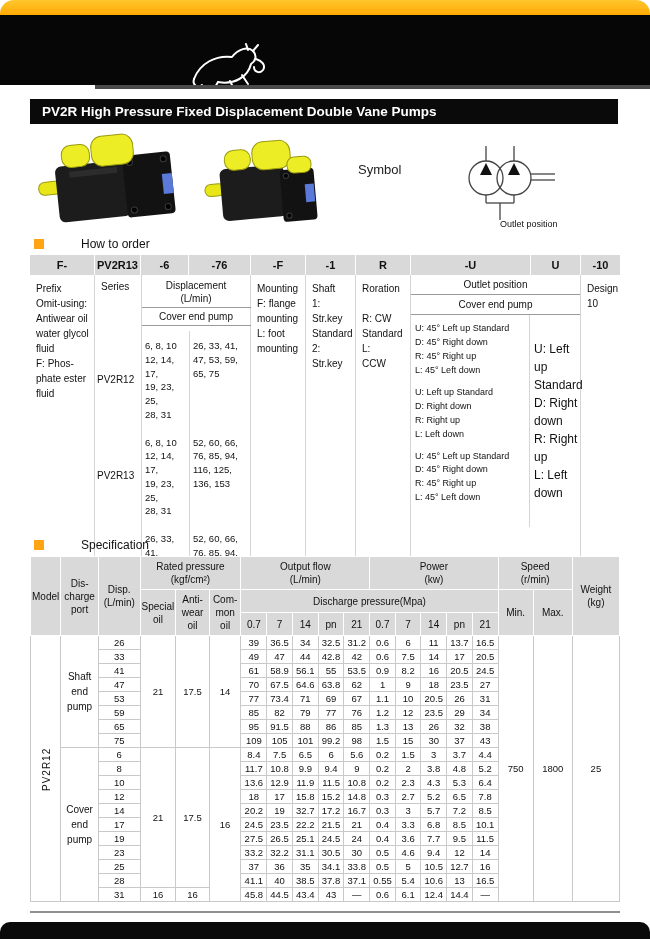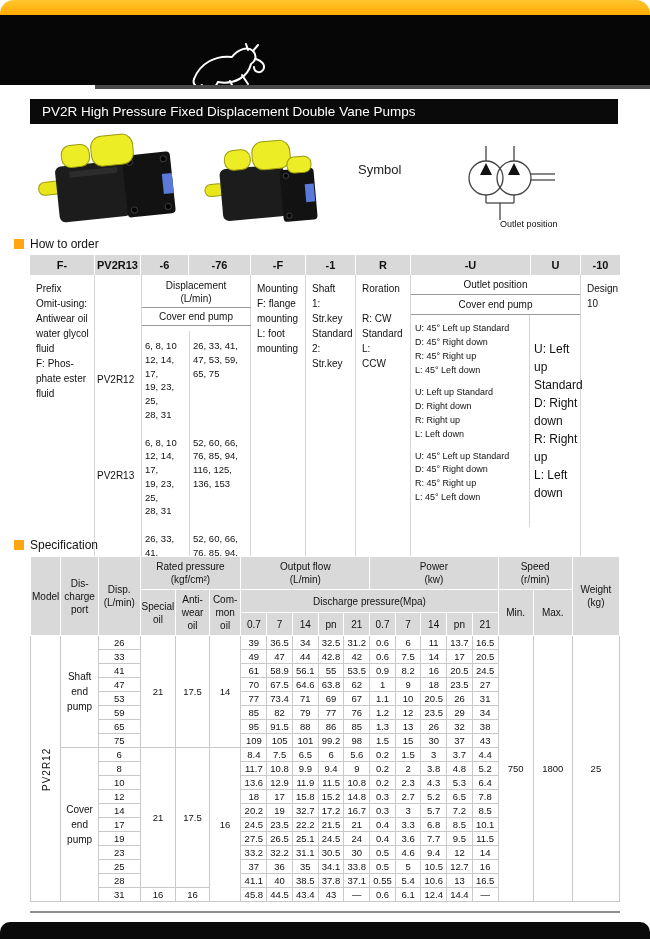--- a/index.html
+++ b/index.html
@@ -16,30 +16,30 @@
   .banner-under{position:absolute;left:95px;top:85px;width:555px;height:4px;background:#4b4b4b;}
   .logo-text{
     position:absolute;left:55px;top:30px;font-size:35px;font-style:italic;font-weight:bold;
     letter-spacing:1px;color:#000;
     -webkit-text-stroke:4px #fff;paint-order:stroke fill;line-height:1;
   }
   .logo-cat{position:absolute;left:190px;top:22px;}
 
   
   .title-bar{position:absolute;left:30px;top:99px;width:588px;height:25px;background:#0a0a0a;
-    color:#fff;font-weight:normal;font-size:13.5px;line-height:25px;padding-left:12px;box-sizing:border-box;}
+    color:#fff;font-weight:bold;font-size:13.5px;line-height:25px;padding-left:12px;box-sizing:border-box;}
 
   
   .pumps{position:absolute;left:35px;top:133px;}
   .symbol-label{position:absolute;left:358px;top:162px;font-size:13px;color:#222;}
   .symbol-svg{position:absolute;left:452px;top:136px;}
   .outlet-caption{position:absolute;left:500px;top:219px;font-size:9px;color:#111;}
 
   
-  .section-label{position:absolute;left:14px;display:flex;align-items:center;font-size:12px;color:#111;}
+  .section-label{position:absolute;left:34px;display:flex;align-items:center;font-size:12px;color:#111;gap:31px;}
   .section-label .bullet{width:10px;height:10px;background:#ffa413;margin-right:6px;}
   #sec-order{top:237px;}
   #sec-spec{top:538px;}
 
   
   .order-table{position:absolute;left:30px;top:255px;width:590px;}
   .order-head{display:flex;height:20px;}
   .order-head div{background:#d9d9d9;font-size:11px;font-weight:bold;text-align:center;
     line-height:20px;box-sizing:border-box;border-right:1px solid #fff;}
   .order-head div:last-child{border-right:none;}
@@ -185,20 +185,21 @@
 water glycol
 fluid
 F: Phos-
 phate ester
 fluid</div>
 
     <div class="col-seriesdisp">
       <div class="vline vline-a"></div>
       <div class="vline vline-b"></div>
       <div class="sd-grid">
+        <div class="sd-series">Series</div>
         <div class="sd-header">
           <div class="sd-title pre">Displacement
 (L/min)</div>
           <div class="sd-sub">Cover  end pump</div>
         </div>
         <div class="sd-model" style="grid-row:2;grid-column:1;">PV2R12</div>
         <div class="sd-cell pre" style="grid-row:2;grid-column:2;">6, 8, 10
 12, 14, 17,
 19, 23, 25,
 28, 31</div>

